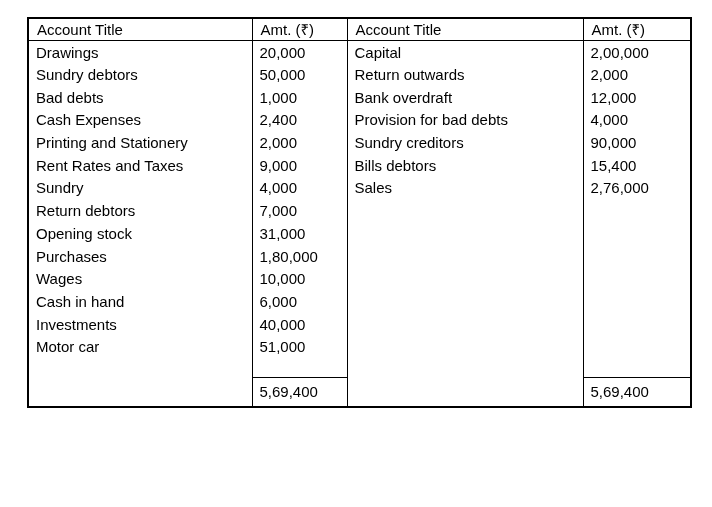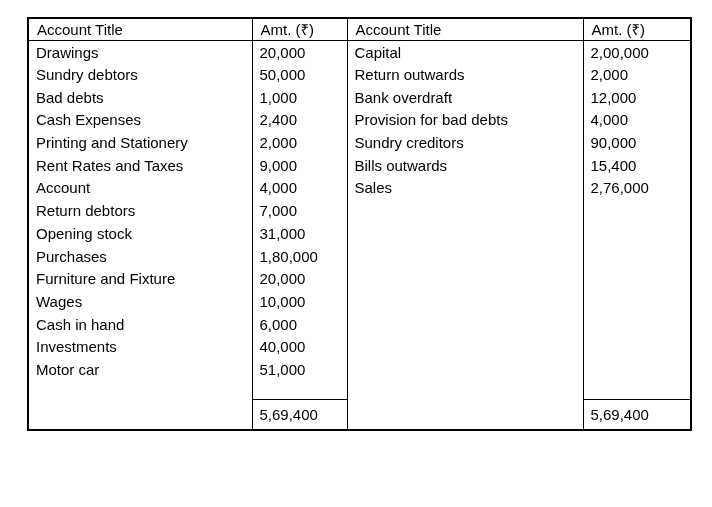--- a/index.html
+++ b/index.html
@@ -106,50 +106,44 @@
         </tr>
         <tr>
           <td class="c1">Printing and Stationery</td>
           <td class="c2">2,000</td>
           <td class="c3">Sundry creditors</td>
           <td class="c4">90,000</td>
         </tr>
         <tr>
           <td class="c1">Rent Rates and Taxes</td>
           <td class="c2">9,000</td>
-          <td class="c3">Bills outwards</td>
+          <td class="c3">Bills debtors</td>
           <td class="c4">15,400</td>
         </tr>
         <tr>
-          <td class="c1">Account</td>
+          <td class="c1">Sundry</td>
           <td class="c2">4,000</td>
           <td class="c3">Sales</td>
           <td class="c4">2,76,000</td>
         </tr>
         <tr>
           <td class="c1">Return debtors</td>
           <td class="c2">7,000</td>
           <td class="c3"></td>
           <td class="c4"></td>
         </tr>
         <tr>
           <td class="c1">Opening stock</td>
           <td class="c2">31,000</td>
           <td class="c3"></td>
           <td class="c4"></td>
         </tr>
         <tr>
           <td class="c1">Purchases</td>
           <td class="c2">1,80,000</td>
-          <td class="c3"></td>
-          <td class="c4"></td>
-        </tr>
-        <tr>
-          <td class="c1">Furniture and Fixture</td>
-          <td class="c2">20,000</td>
           <td class="c3"></td>
           <td class="c4"></td>
         </tr>
         <tr>
           <td class="c1">Wages</td>
           <td class="c2">10,000</td>
           <td class="c3"></td>
           <td class="c4"></td>
         </tr>
         <tr>

